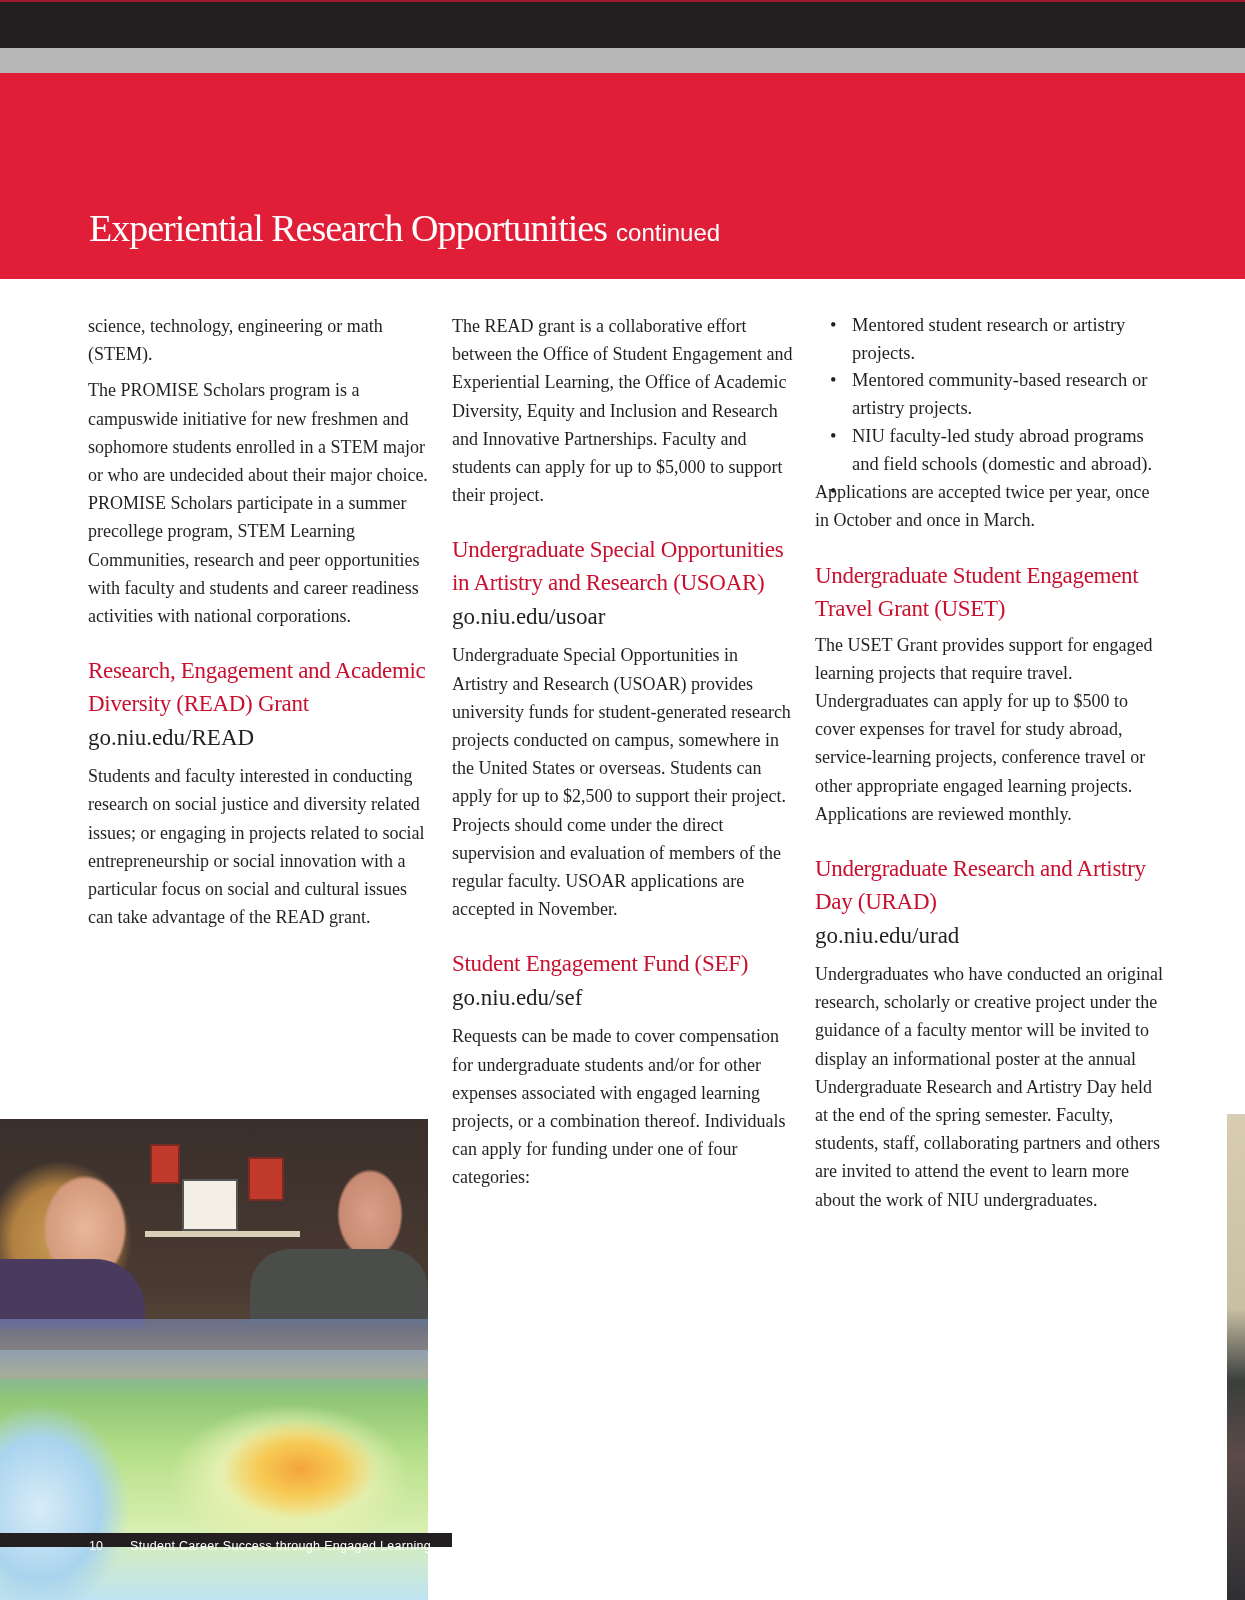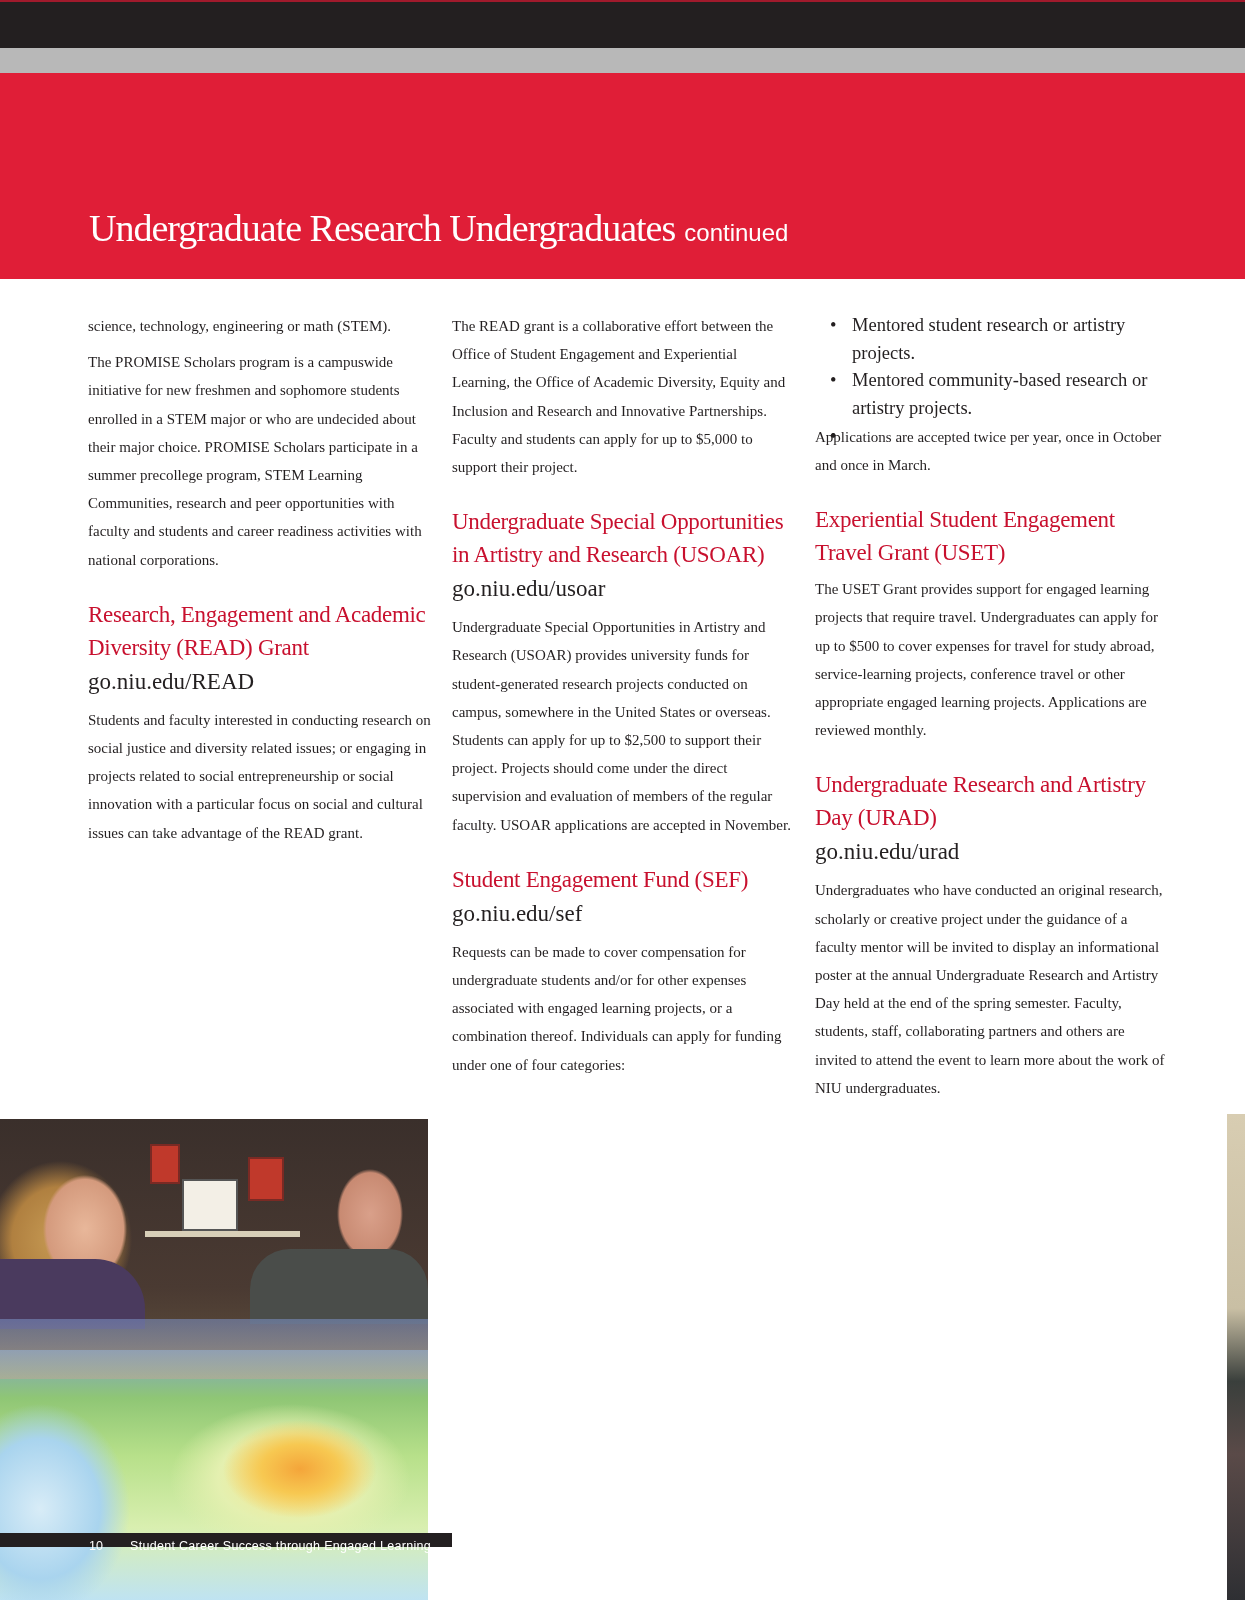--- a/index.html
+++ b/index.html
@@ -11,21 +11,21 @@
     .banner { position: absolute; left: 0; top: 73px; width: 1245px; height: 206px; background: #e01e37; }
     .banner-title { position: absolute; left: 89px; top: 133px; color: #ffffff; white-space: nowrap; }
     .banner-title .main { font-family: "Liberation Serif", serif; font-size: 38px; letter-spacing: -1px; }
     .banner-title .cont { font-family: "Liberation Sans", sans-serif; font-size: 24px; margin-left: 4px; text-align: center; }
 
     .col { position: absolute; top: 312px; }
     .col1 { left: 88px; width: 345px; }
     .col2 { left: 452px; width: 345px; }
     .col3 { left: 815px; width: 350px; }
 
-    p.body { font-family: "Liberation Serif", serif; font-size: 15px; line-height: 28.2px; color: #231f20; margin-bottom: 8px; }
+    p.body { font-family: "Liberation Serif", serif; font-size: 18px; line-height: 28.2px; color: #231f20; margin-bottom: 8px; }
     h2.head { font-family: "Liberation Serif", serif; font-weight: normal; color: #c8102e; font-size: 23px; line-height: 33px; margin-top: 24px; margin-bottom: 6px; letter-spacing: -0.3px; }
     .link { font-family: Liberation Serif, serif; font-size: 23px; color: #231f20; margin-bottom: 12px; line-height: 24px; display: block; text-decoration: none; }
 
     ul.bullets { list-style: none; margin: 0 0 0 0; }
     ul.bullets li { position: relative; padding-left: 37px; font-family: "Liberation Serif", serif; font-size: 18.5px; line-height: 27.7px; }
     ul.bullets li .dot { position: absolute; left: 15px; top: 0; }
 
     .photo-left { position: absolute; left: 0; top: 1119px; width: 428px; height: 481px; overflow: hidden;
       background:
         radial-gradient(ellipse 70px 90px at 85px 110px, #e8b79a 0%, #d49a7d 55%, transparent 60%),
@@ -51,21 +51,21 @@
     .footer-band .num { position: absolute; left: 89px; }
     .footer-band .title { position: absolute; left: 130px; white-space: nowrap; letter-spacing: 0.3px; }
   </style>
 </head>
 <body>
 
 <div class="top-black"></div>
 <div class="top-gray"></div>
 <div class="banner">
   <div class="banner-title">
-    <span class="main">Undergraduate Research Undergraduates</span>
+    <span class="main">Experiential Research Opportunities</span>
     <span class="cont">continued</span>
   </div>
 </div>
 
 <div class="col col1">
   <p class="body">science, technology, engineering or math (STEM).</p>
   <p class="body">The PROMISE Scholars program is a campuswide initiative for new freshmen and sophomore students enrolled in a STEM major or who are undecided about their major choice. PROMISE Scholars participate in a summer precollege program, STEM Learning Communities, research and peer opportunities with faculty and students and career readiness activities with national corporations.</p>
   <h2 class="head">Research, Engagement and Academic Diversity (READ) Grant</h2>
   <a class="link">go.niu.edu/READ</a>
   <p class="body">Students and faculty interested in conducting research on social justice and diversity related issues; or engaging in projects related to social entrepreneurship or social innovation with a particular focus on social and cultural issues can take advantage of the READ grant.</p>
@@ -78,25 +78,25 @@
   <p class="body">Undergraduate Special Opportunities in Artistry and Research (USOAR) provides university funds for student-generated research projects conducted on campus, somewhere in the United States or overseas. Students can apply for up to $2,500 to support their project. Projects should come under the direct supervision and evaluation of members of the regular faculty. USOAR applications are accepted in November.</p>
   <h2 class="head">Student Engagement Fund (SEF)</h2>
   <a class="link">go.niu.edu/sef</a>
   <p class="body">Requests can be made to cover compensation for undergraduate students and/or for other expenses associated with engaged learning projects, or a combination thereof. Individuals can apply for funding under one of four categories:</p>
 </div>
 
 <div class="col col3">
   <ul class="bullets">
     <li><span class="dot">•</span><span>Mentored student research or artistry projects.</span></li>
     <li><span class="dot">•</span><span>Mentored community-based research or artistry projects.</span></li>
-    <li><span class="dot">•</span></li>
+    <li><span class="dot">•</span><span>NIU faculty-led study abroad programs and field schools (domestic and abroad).</span></li>
     <li><span class="dot">•</span></li>
   </ul>
   <p class="body">Applications are accepted twice per year, once in October and once in March.</p>
-  <h2 class="head">Experiential Student Engagement Travel Grant (USET)</h2>
+  <h2 class="head">Undergraduate Student Engagement Travel Grant (USET)</h2>
   <p class="body">The USET Grant provides support for engaged learning projects that require travel.  Undergraduates can apply for up to $500 to cover expenses for travel for study abroad, service-learning projects, conference travel or other appropriate engaged learning projects.  Applications are reviewed monthly.</p>
   <h2 class="head">Undergraduate Research and Artistry Day (URAD)</h2>
   <a class="link">go.niu.edu/urad</a>
   <p class="body">Undergraduates who have conducted an original research, scholarly or creative project under the guidance of a faculty mentor will be invited to display an informational poster at the annual Undergraduate Research and Artistry Day held at the end of the spring semester. Faculty, students, staff, collaborating partners and others are invited to attend the event to learn more about the work of NIU undergraduates.</p>
 </div>
 
 <div class="photo-left">
   <div class="poster" style="left:150px;top:25px;width:30px;height:40px;"></div>
   <div class="poster" style="left:248px;top:38px;width:36px;height:44px;"></div>
   <div class="board"></div>

